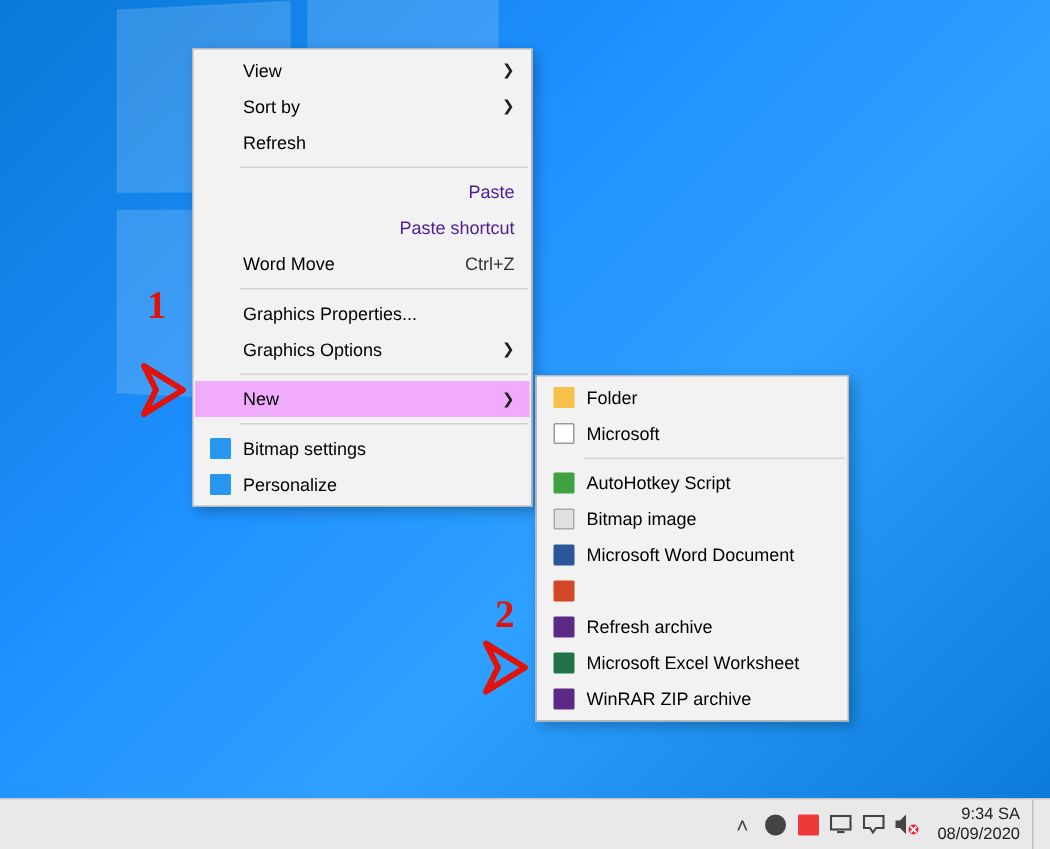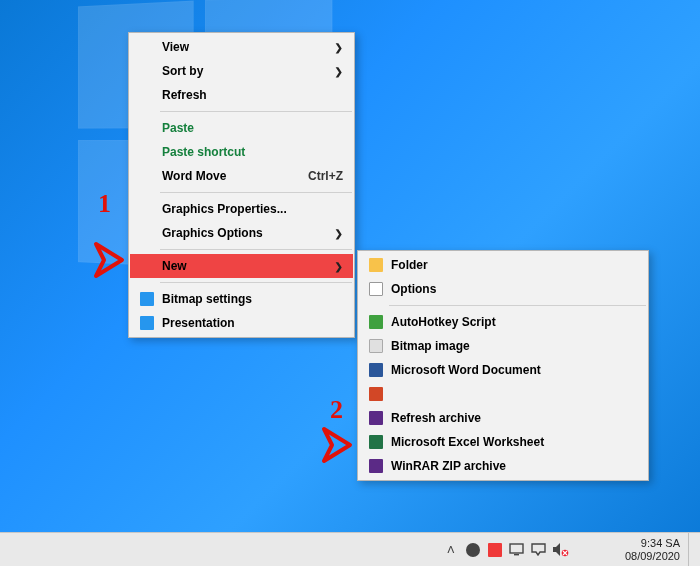--- a/index.html
+++ b/index.html
@@ -31,45 +31,44 @@
   .logo .c { left:0; top:140px; }
   .logo .d { left:140px; top:140px; }
 
   
   .menu {
     position: absolute;
     background: #f2f2f2;
     border: 1px solid #b7b7b7;
     box-shadow: 3px 3px 8px rgba(0,0,0,0.25);
     padding: 2px 1px;
-    font-weight: bold;
   }
   .menu1 { left: 128px; top: 32px; width: 227px; }
-  .menu2 { left: 357px; top: 250px; width: 292px; }
+  .menu2 { left: 357px; top: 250px; width: 209px; }
 
   .mi {
     display: flex;
     align-items: center;
     height: 24px;
     padding: 0 10px 0 6px;
     position: relative;
     cursor: default;
   }
   .mi .icon {
     width: 22px;
     display: flex;
     justify-content: center;
     align-items: center;
     flex-shrink: 0;
   }
   .mi .lbl { flex: 1; padding-left: 4px; white-space: nowrap; }
   .mi .accel { color: #333; padding-left: 12px; }
   .mi .chev { width: 14px; text-align: right; color: #222; font-size: 10px; }
-  .mi.disabled .lbl { color: #15803d; }
-  .mi.hl { background: #ef4444; }
+  .mi.disabled .lbl { color: #4c1d95; text-align: right; }
+  .mi.hl { background: #f0abfc; }
   .sep {
     height: 1px;
     background: #d0d0d0;
     margin: 4px 1px 4px 30px;
   }
   .menu2 .sep { margin-left: 30px; }
 
   
   .ficon {
     width: 14px; height: 14px;
@@ -108,21 +107,20 @@
     display: flex; align-items:center; justify-content:center;
     font-size: 14px;
     color: #444;
   }
   .clock {
     text-align: right;
     font-size: 11px;
     line-height: 13px;
     padding: 0 6px 0 8px;
     color: #222;
-    margin-left: 44px;
   }
   .showdesk {
     width: 6px; height: 34px;
     border-left: 1px solid #c0c0c0;
   }
 </style>
 </head>
 <body>
 
 <div class="logo">
@@ -181,36 +179,36 @@
   <div class="mi">
     <span class="icon">
         <span class="ficon" style="background: rgb(38, 150, 238);"></span>
       </span>
     <span class="lbl">Bitmap settings</span>
   </div>
   <div class="mi">
     <span class="icon">
         <span class="ficon" style="background: rgb(38, 150, 238);"></span>
       </span>
-    <span class="lbl">Presentation</span>
+    <span class="lbl">Personalize</span>
   </div>
 </div>
 
 <div class="menu menu2">
   <div class="mi">
     <span class="icon">
         <span class="ficon" style="background: rgb(248, 194, 74);"></span>
       </span>
     <span class="lbl">Folder</span>
   </div>
   <div class="mi">
     <span class="icon">
         <span class="ficon" style="border: 1px solid rgb(153, 153, 153); background: rgb(255, 255, 255);"></span>
       </span>
-    <span class="lbl">Options</span>
+    <span class="lbl">Microsoft</span>
   </div>
   <div class="sep"></div>
   <div class="mi">
     <span class="icon">
         <span class="ficon" style="background: rgb(63, 161, 63);"></span>
       </span>
     <span class="lbl">AutoHotkey Script</span>
   </div>
   <div class="mi">
     <span class="icon">

